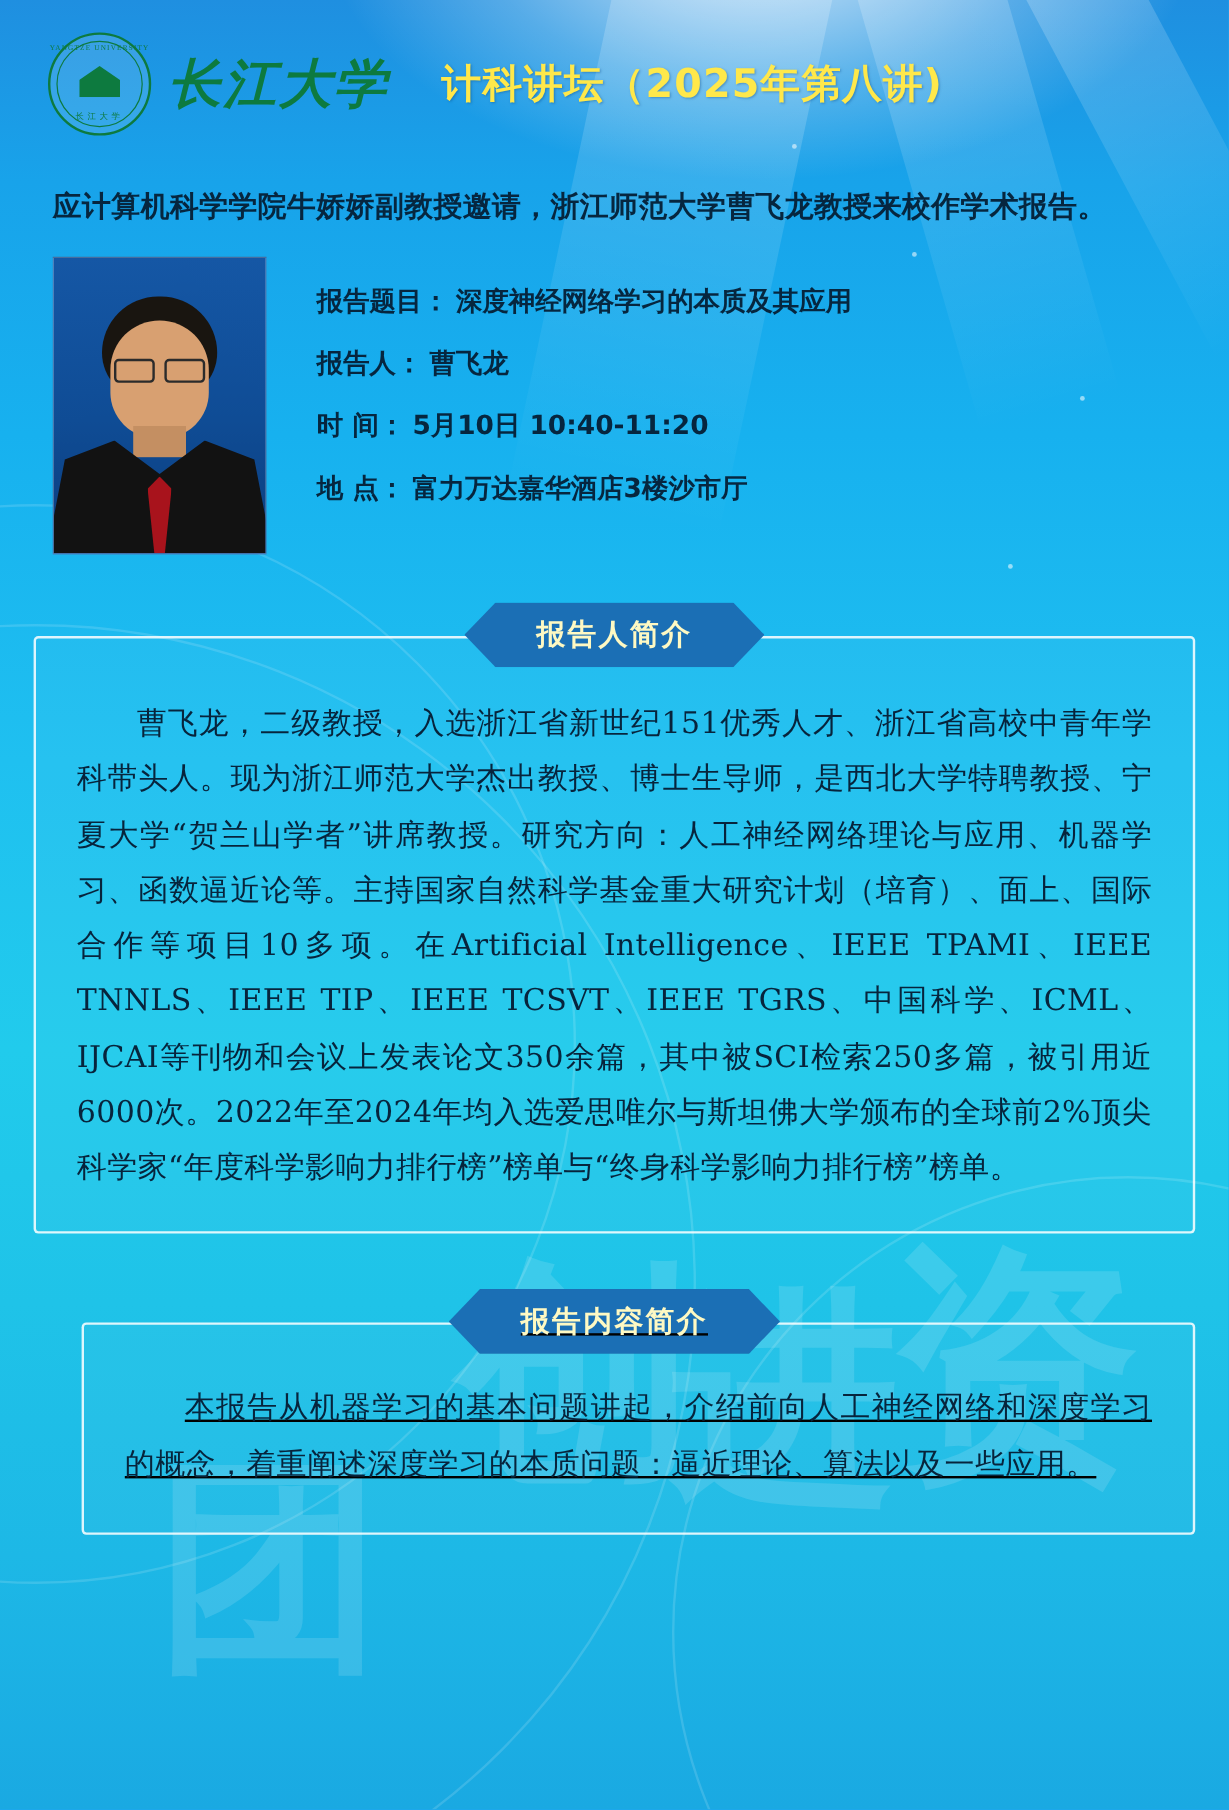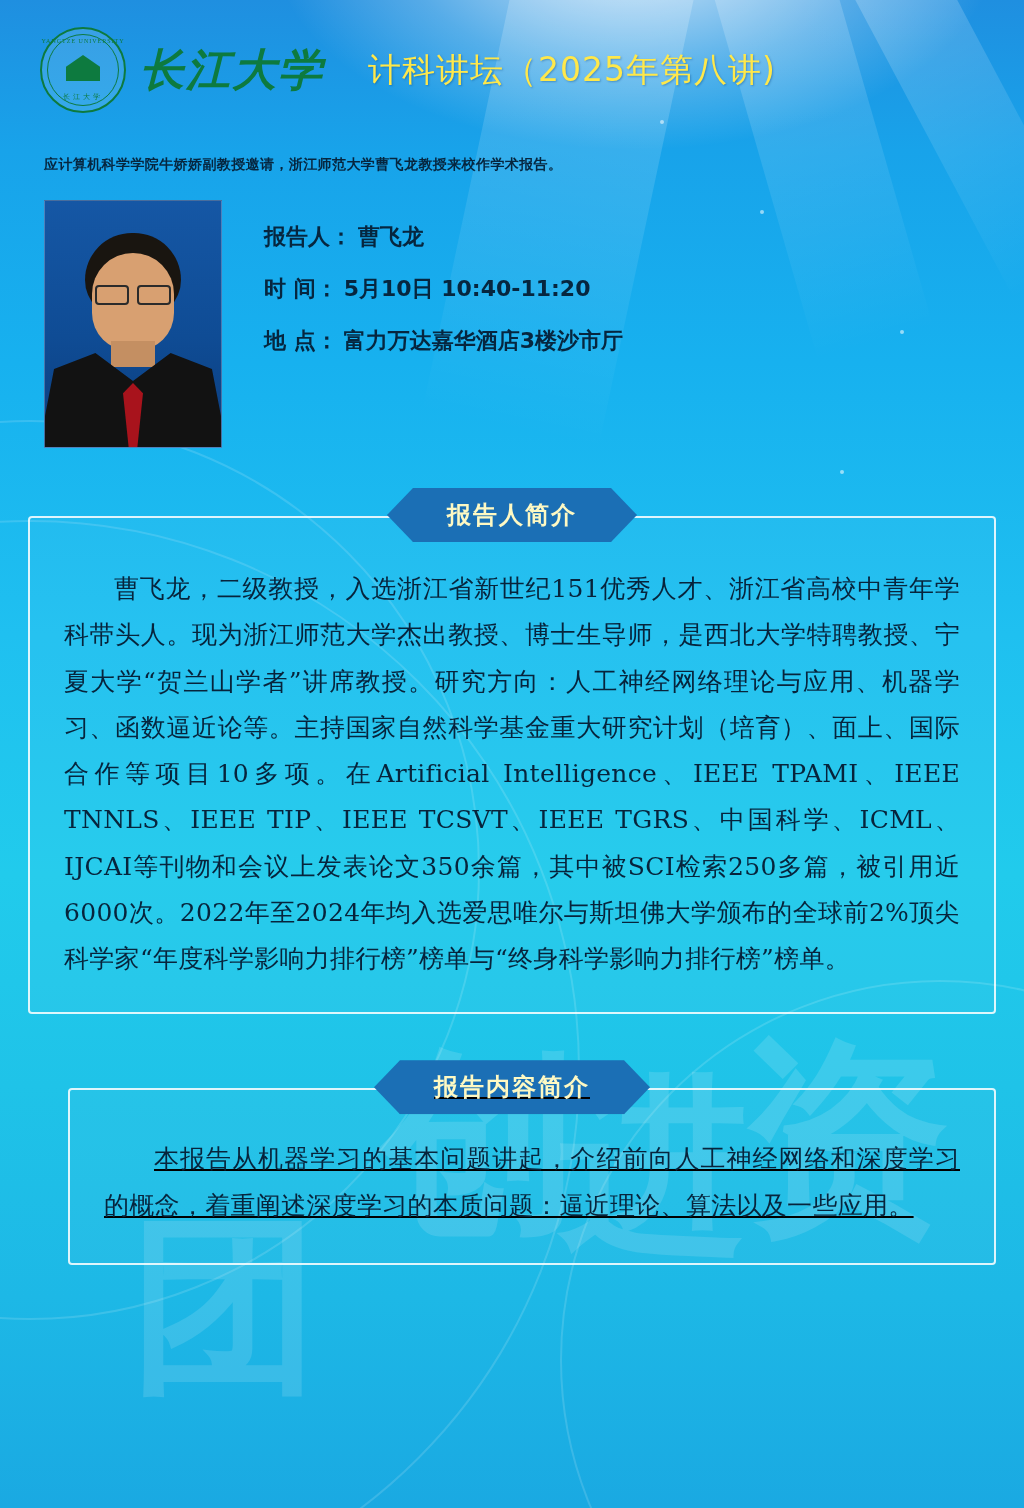--- a/index.html
+++ b/index.html
@@ -98,38 +98,38 @@
     font-family: "DejaVu Serif", serif;
     font-weight: bold;
     font-style: italic;
     font-size: 44px;
     color: #0d7a3f;
     letter-spacing: 2px;
     white-space: nowrap;
   }
   .header-title {
     font-family: "DejaVu Sans", sans-serif;
-    font-weight: normal;
+    font-weight: bold;
     font-size: 33px;
     color: #ffe84a;
     letter-spacing: 1px;
     text-shadow: 1px 1px 2px rgba(0,60,120,0.35);
     white-space: nowrap;
     margin-left: 18px;
     text-align: center;
   }
 
   
   .invite {
     position: relative;
     margin: 16px 0 0 0;
     padding: 0 44px;
     font-family: "DejaVu Sans", sans-serif;
     font-weight: bold;
-    font-size: 14px;
+    font-size: 24px;
     color: #06263f;
     letter-spacing: 0.4px;
     white-space: nowrap;
   }
 
   
   .speaker-block {
     position: relative;
     margin-top: 26px;
     padding: 0 44px;
@@ -306,20 +306,24 @@
       <div class="face"></div>
       <div class="glasses"></div>
       <div class="neck"></div>
       <div class="shirt"></div>
       <div class="suit"></div>
       <div class="tie"></div>
     </div>
 
     <div class="info-list">
       <div class="info-row">
+        <span class="info-label">报告题目：</span>
+        <span class="info-value">深度神经网络学习的本质及其应用</span>
+      </div>
+      <div class="info-row">
         <span class="info-label">报告人：</span>
         <span class="info-value">曹飞龙</span>
       </div>
       <div class="info-row">
         <span class="info-label">时 间：</span>
         <span class="info-value">5月10日 10:40-11:20</span>
       </div>
       <div class="info-row">
         <span class="info-label">地 点：</span>
         <span class="info-value">富力万达嘉华酒店3楼沙市厅</span>

